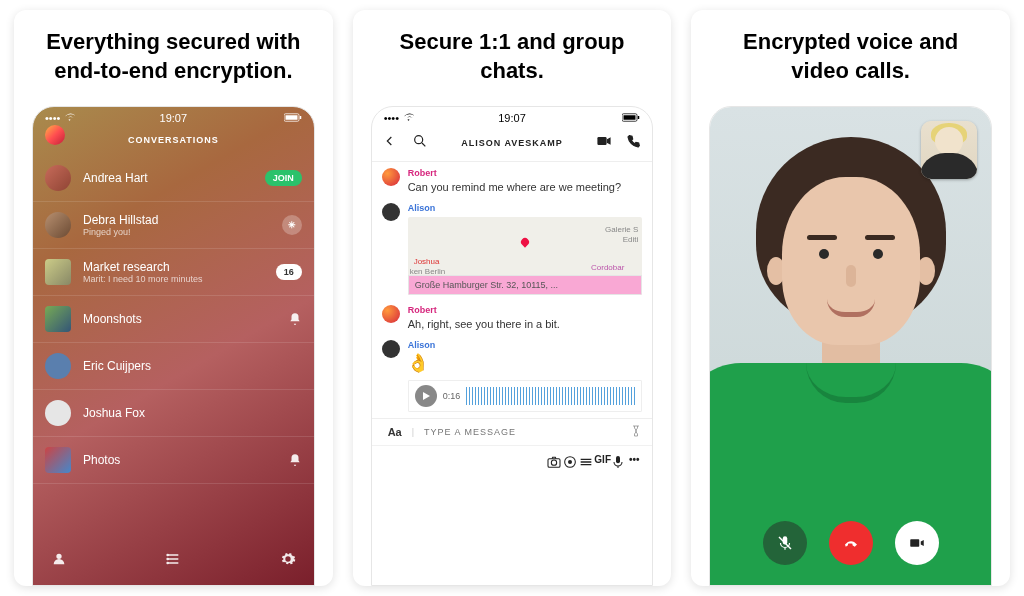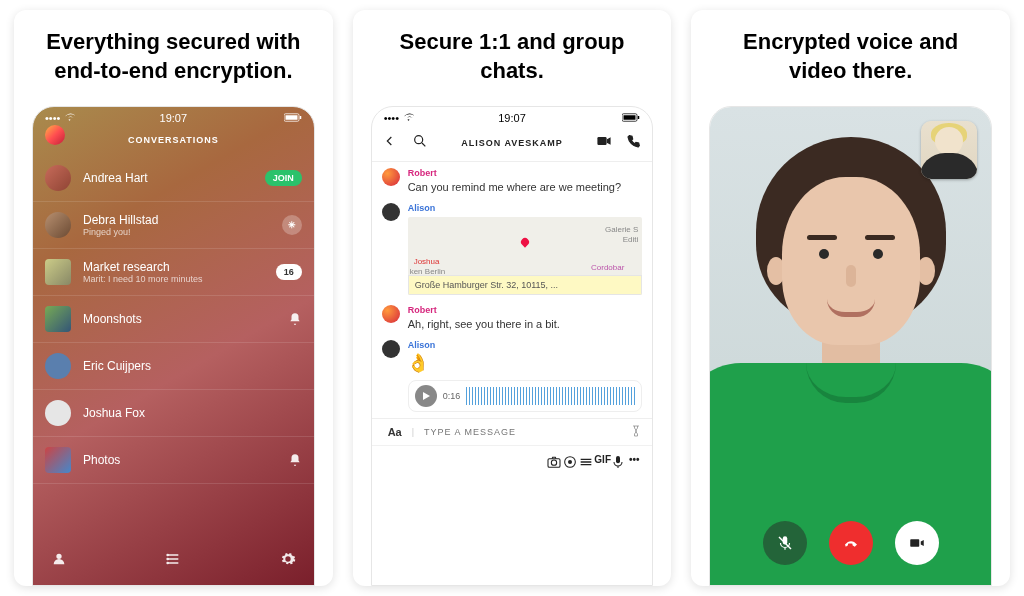--- a/index.html
+++ b/index.html
@@ -38,23 +38,23 @@
   .msg { display:flex; gap:8px; padding:6px 10px 2px;justify-content:flex-end;}
   .msg .av { width:18px; height:18px; border-radius:50%; background:#ddd; flex:none;}
   .msg .av.r { background: radial-gradient(circle at 30% 30%, #ff9a3c, #d6263c);}
   .msg .body { flex:1;}
   .msg .name { font-size:9px; font-weight:600; color:#d6267d; margin-bottom:2px;}
   .msg .name.b { color:#3b74d8;}
   .msg .text { font-size:11px; line-height:1.35; color:#333;}
   .map { margin:4px 0 2px; background:#f0efe9; border-radius:2px; height:78px; position:relative; overflow:hidden;}
   .map .pin { position:absolute; left:50%; top:32%; width:8px; height:8px; background:#e14; border-radius:50% 50% 50% 0; transform:translate(-50%,-50%) rotate(-45deg);}
   .map .lbl { position:absolute; font-size:8px; color:#888;}
-  .map .addr { background:#fef9c3; border:1px solid #e5e5e5; font-size:9px; color:#555; padding:4px 6px; position:absolute; bottom:0; left:0; right:0;}
+  .map .addr { background:#f9a8d4; border:1px solid #e5e5e5; font-size:9px; color:#555; padding:4px 6px; position:absolute; bottom:0; left:0; right:0;}
   .ok { font-size:18px;}
-  .audio { margin:4px 10px 6px 36px; background:#fff; border:1px solid #eee; border-radius:8px; display:flex; align-items:center; gap:6px; padding:4px 6px;}
+  .audio { margin:4px 10px 6px 36px; background:#fff; border:1px solid #eee; border-radius:1px; display:flex; align-items:center; gap:6px; padding:4px 6px;}
   .audio .play { width:22px; height:22px; border-radius:50%; background:#888; display:flex; align-items:center; justify-content:center;}
   .audio .play::after { content:""; border-left:7px solid #fff; border-top:4px solid transparent; border-bottom:4px solid transparent; margin-left:2px;}
   .audio .dur { font-size:9px; color:#666;}
   .audio .wave { flex:1; height:18px; background:repeating-linear-gradient(90deg,#2a8ad4 0 1px, transparent 1px 3px); opacity:.8; mask: linear-gradient(#000,#000);}
   .compose { border-top:1px solid #eee; display:flex; align-items:center; gap:10px; padding:6px 10px; font-size:9px; color:#999;}
   .compose .aa { font-weight:700; color:#333; font-size:11px;margin-left:6px;}
   .compose .ph { flex:1; letter-spacing:1px;}
   .toolbar2 { display:flex; justify-content:flex-end; align-items:center; padding:8px 10px 12px; border-top:1px solid #f1f1f1;}
   .toolbar2 svg, .toolbar2 span { width:16px; height:16px;}
   .toolbar2 span { font-size:10px; font-weight:700; color:#222; text-align:center;}
@@ -303,21 +303,21 @@
                 <rect x="9" y="3" width="6" height="11" rx="3" fill="#222"></rect>
                 <path d="M6 12a6 6 0 0012 0M12 18v3" stroke="#222" stroke-width="1.6" fill="none"></path>
               </svg></span>
           <span style="font-weight:700;color:#222">•••</span>
         </div>
       </div>
     </div>
   </div>
 
   <div class="card p3">
-    <div class="headline">Encrypted voice and video there.</div>
+    <div class="headline">Encrypted voice and video calls.</div>
     <div class="device">
       <div class="vc">
         <div class="face">
           <div class="body"></div>
           <div class="neck"></div>
           <div class="hair"></div>
           <div class="ear l"></div>
             <div class="ear r"></div>
           <div class="head"></div>
           <div class="brow l"></div>

